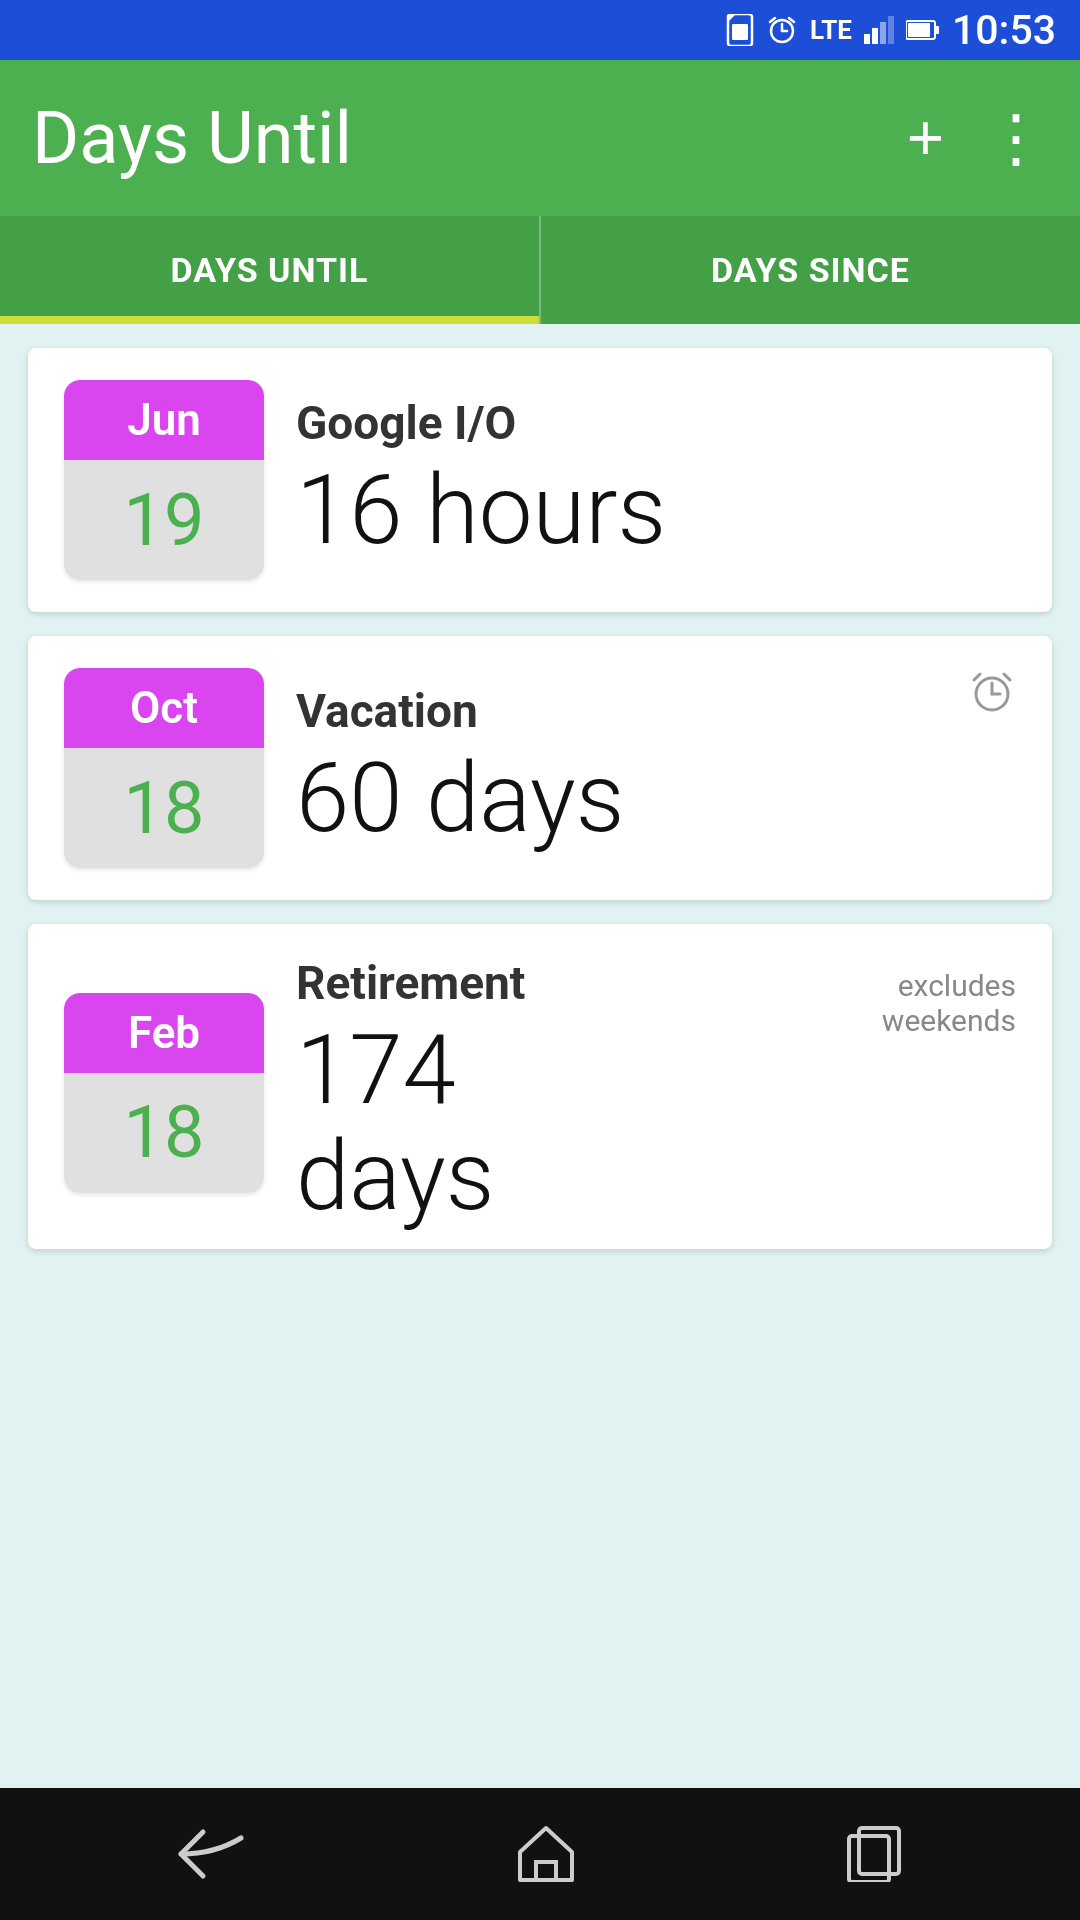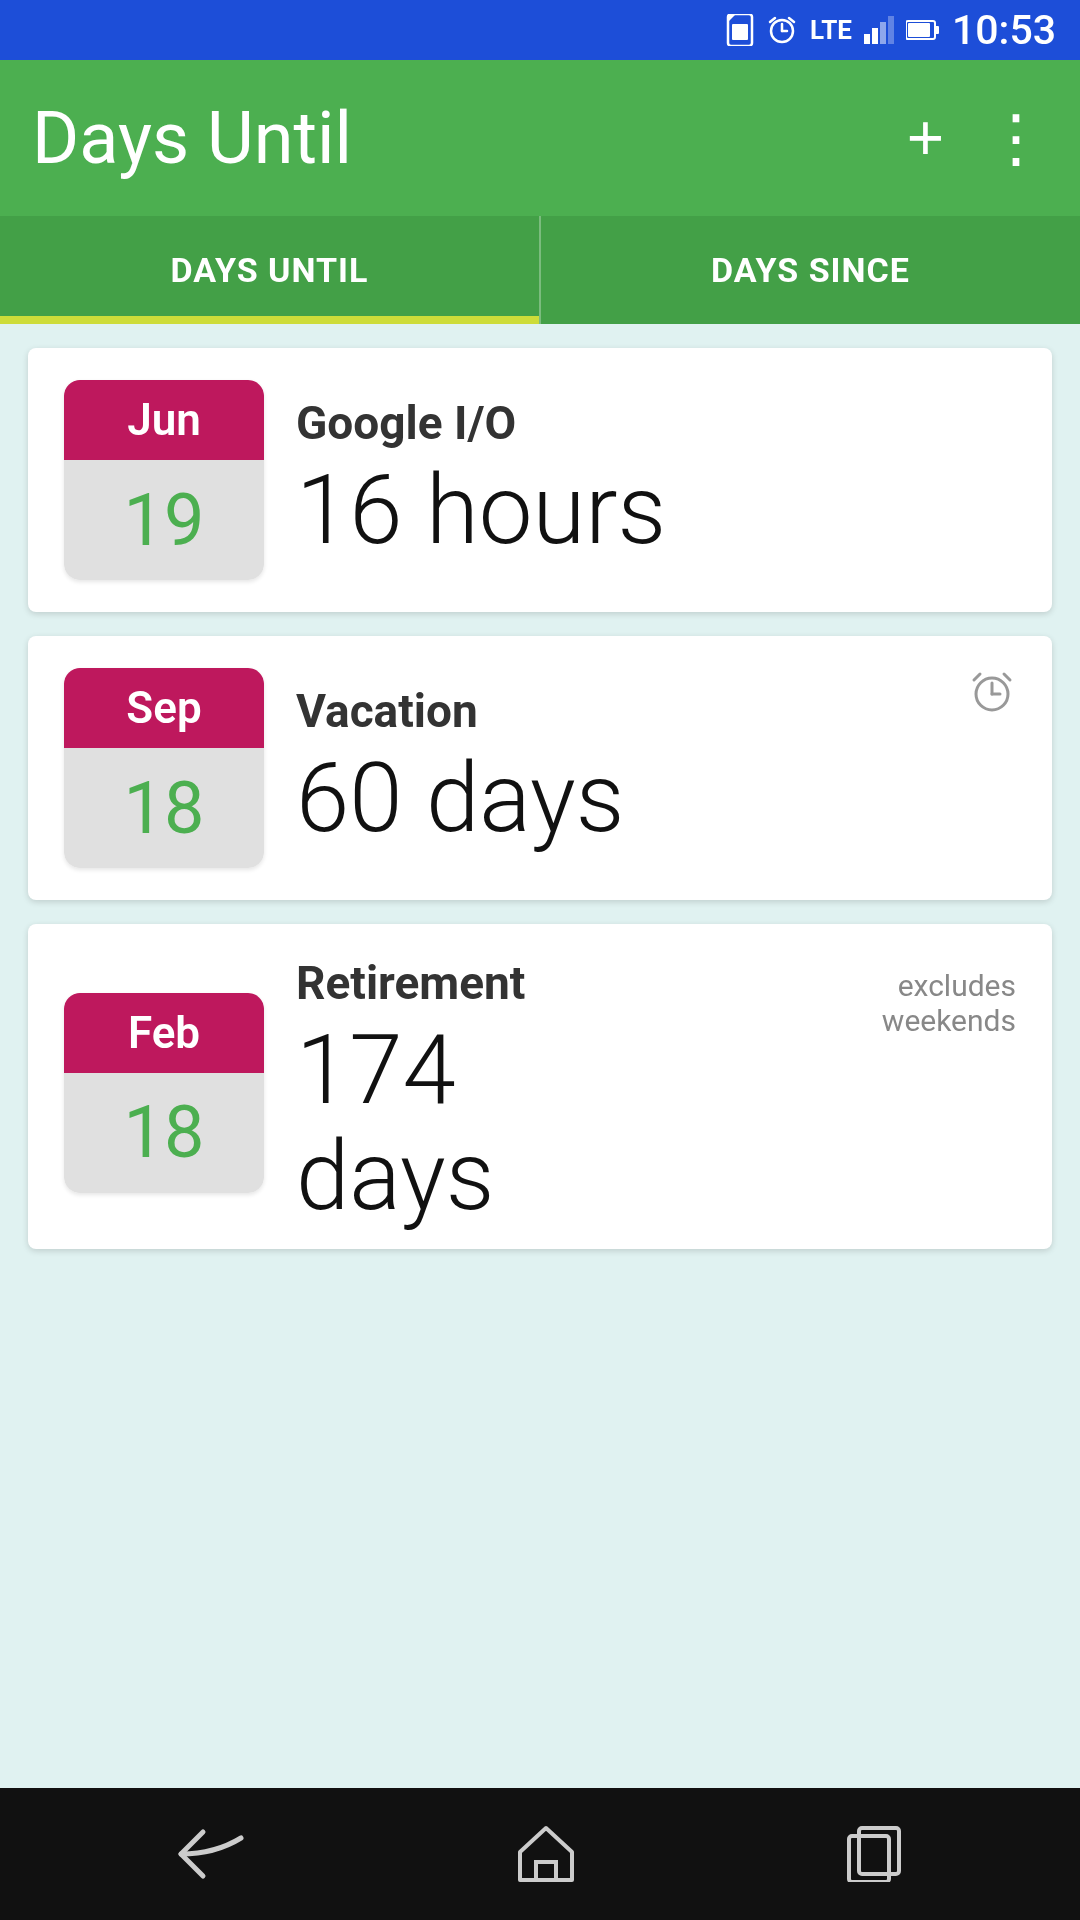--- a/index.html
+++ b/index.html
@@ -149,21 +149,21 @@
       height: 200px;
       border-radius: 16px;
       overflow: hidden;
       display: flex;
       flex-direction: column;
       flex-shrink: 0;
       box-shadow: 0 2px 4px rgba(0,0,0,0.1);
     }
 
     .calendar-month {
-      background: #be185d;
+      background: #d946ef;
       color: #fff;
       text-align: center;
       font-size: 44px;
       font-weight: 600;
       padding: 14px 4px;
       border-radius: 14px 14px 0 0;
     }
 
     .calendar-day {
       background: #e0e0e0;
@@ -313,21 +313,21 @@
       <div class="calendar-day">19</div>
     </div>
     <div class="card-content">
       <span class="card-title">Google I/O</span>
       <span class="card-countdown">16 hours</span>
     </div>
   </div>
 
   <div class="card">
     <div class="calendar">
-      <div class="calendar-month">Sep</div>
+      <div class="calendar-month">Oct</div>
       <div class="calendar-day">18</div>
     </div>
     <div class="card-content">
       <span class="card-title">Vacation</span>
       <span class="card-countdown">60 days</span>
     </div>
     <div class="card-alarm-icon">
       <svg width="48" height="48" viewBox="0 0 48 48" fill="none">
         <circle cx="24" cy="26" r="16" stroke="#999" stroke-width="3"></circle>
         <line x1="24" y1="26" x2="24" y2="15" stroke="#999" stroke-width="3" stroke-linecap="round"></line>

